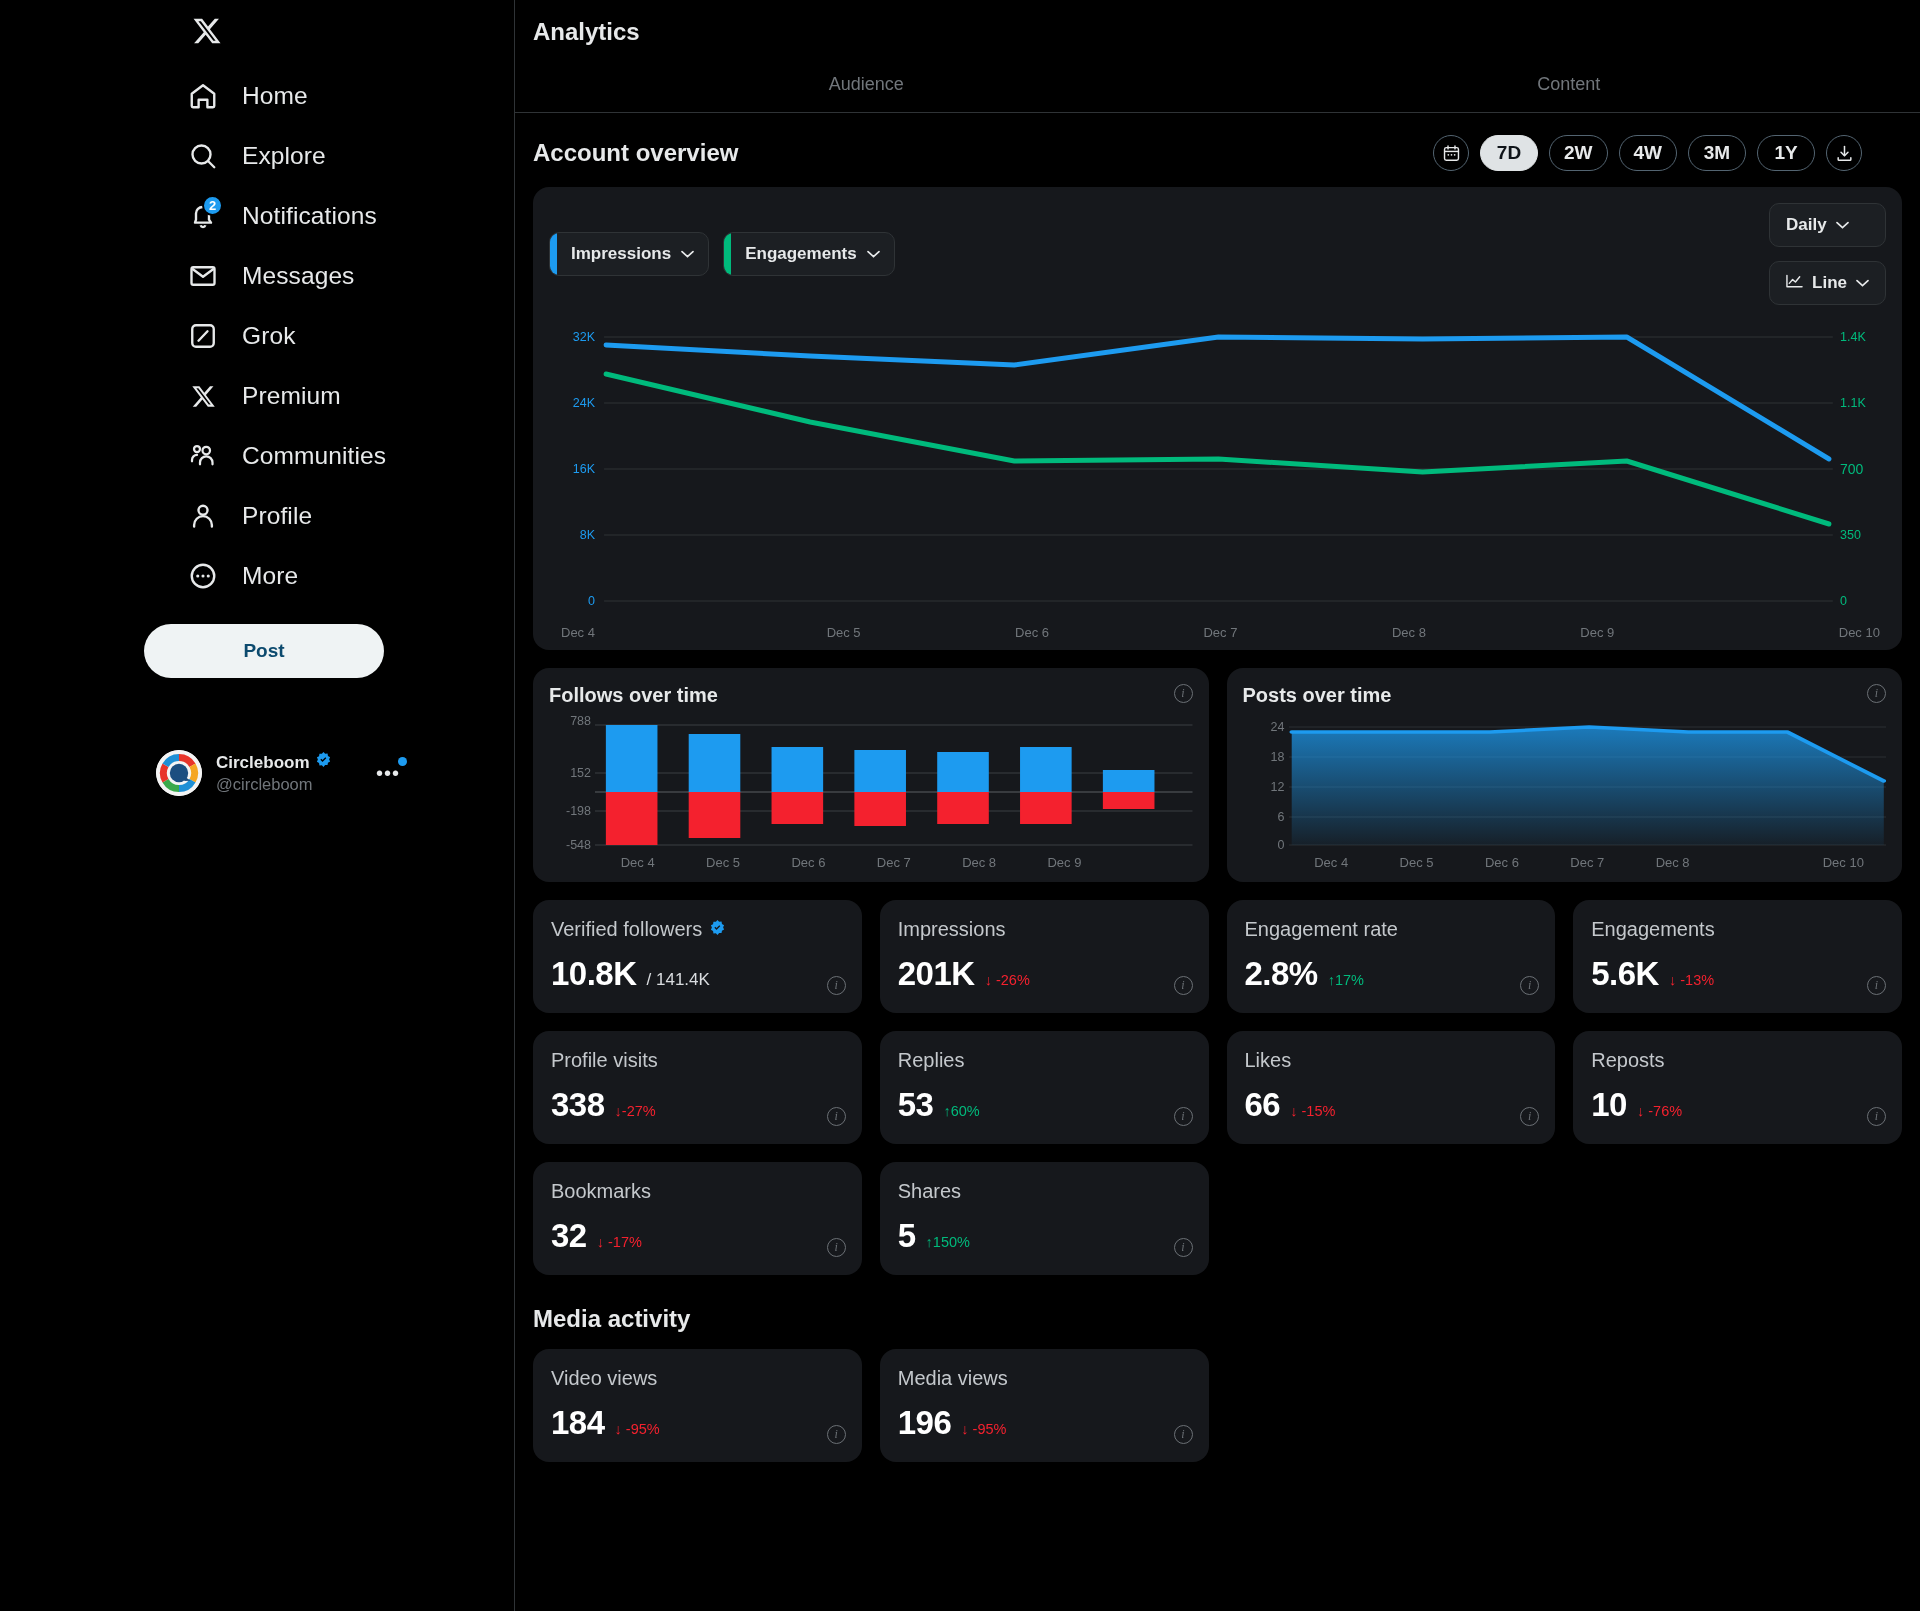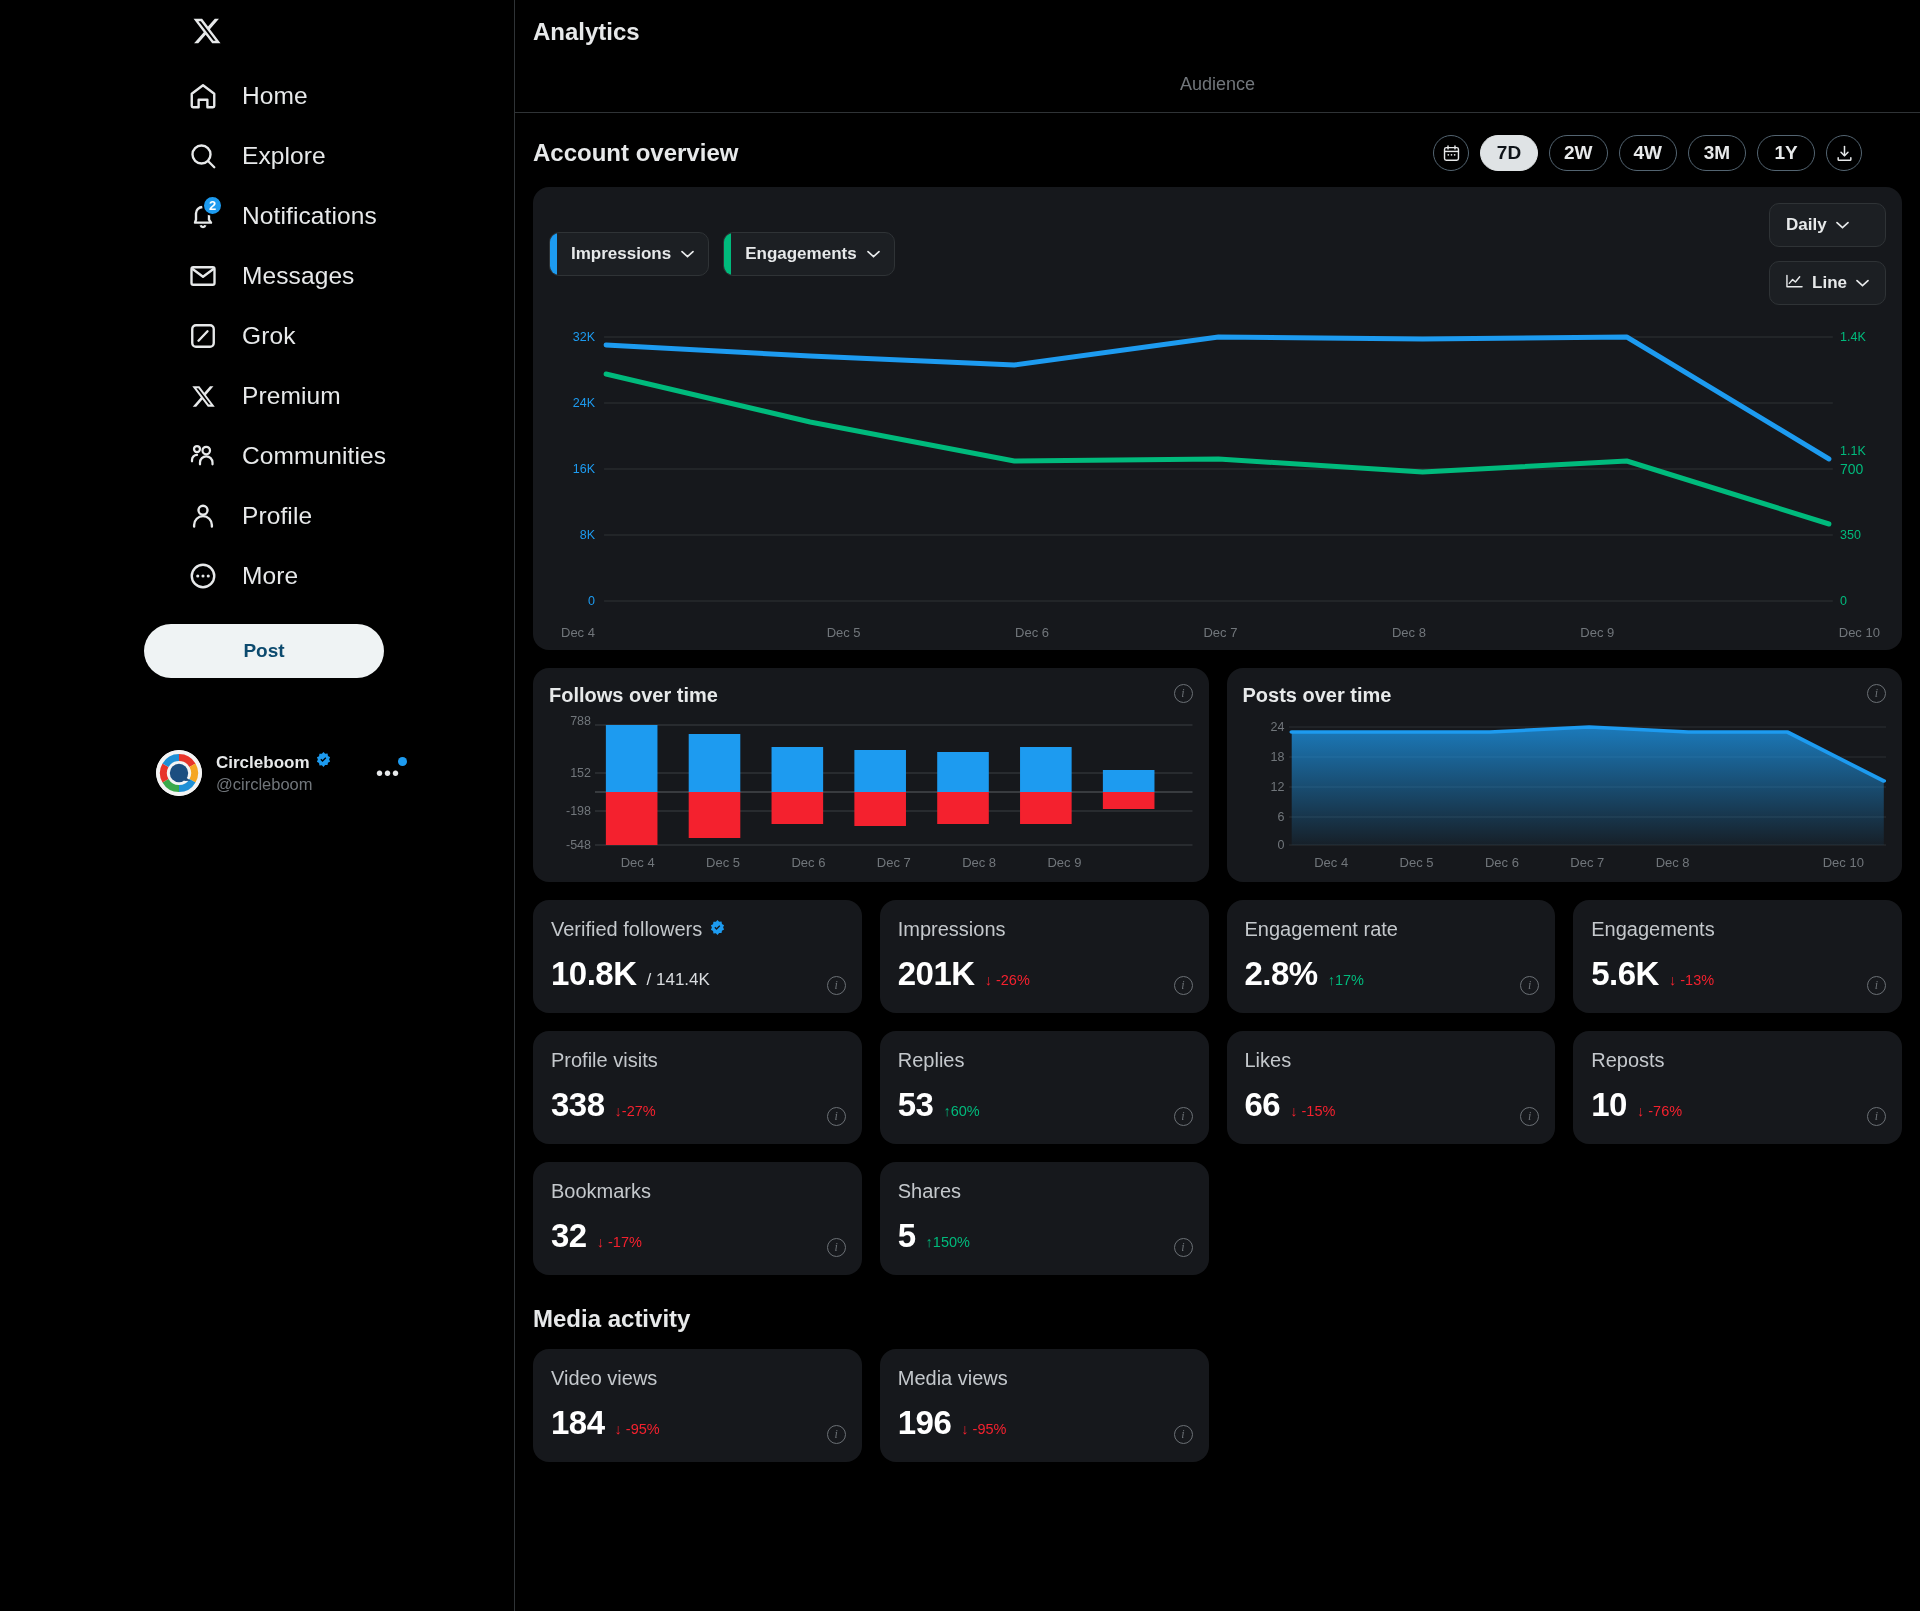--- a/index.html
+++ b/index.html
@@ -242,20 +242,21 @@
       </span>
       <span class="dots">•••<span class="bluedot"></span></span>
     </div>
   </nav>
 
   <main class="main">
     <div class="page-title">Analytics</div>
 
     <div class="tabs">
       <div class="tab">Audience</div>
+      <div class="tab">Content</div>
     </div>
 
     <div class="section-head">
       <div class="section-title">Account overview</div>
       <div class="range">
         <button class="pill circ">
           <svg width="19" height="19" viewBox="0 0 24 24" fill="none" stroke="#e7e9ea" stroke-width="1.8">
               <rect x="3.2" y="4.6" width="17.6" height="16" rx="2.2"></rect>
               <line x1="3.2" y1="9.4" x2="20.8" y2="9.4"></line>
               <line x1="7.6" y1="2.6" x2="7.6" y2="6.2" stroke-linecap="round"></line>
@@ -347,21 +348,21 @@
           <div style="position:absolute;left:0;top:0;width:54px;height:300px;">
             <span style="position:absolute;right:8px;top:18px;transform:translateY(-50%);font-size:12.5px;color:#1d9bf0;">32K</span>
             <span style="position:absolute;right:8px;top:84px;transform:translateY(-50%);font-size:12.5px;color:#1d9bf0;">24K</span>
             <span style="position:absolute;right:8px;top:150px;transform:translateY(-50%);font-size:12.5px;color:#1d9bf0;">16K</span>
             <span style="position:absolute;right:8px;top:216px;transform:translateY(-50%);font-size:12.5px;color:#1d9bf0;">8K</span>
             <span style="position:absolute;right:8px;top:282px;transform:translateY(-50%);font-size:12.5px;color:#1d9bf0;">0</span>
           </div>
 
           <div style="position:absolute;right:0;top:0;width:54px;height:300px;">
             <span style="position:absolute;left:8px;top:18px;transform:translateY(-50%);font-size:12.5px;color:#00ba7c;">1.4K</span>
-            <span style="position:absolute;left:8px;top:84px;transform:translateY(-50%);font-size:12.5px;color:#00ba7c;margin-top:48px;">1.1K</span>
+            <span style="position:absolute;left:8px;top:84px;transform:translateY(-50%);font-size:12.5px;color:#00ba7c;">1.1K</span>
             <span style="position:absolute;left:8px;top:150px;transform:translateY(-50%);font-size:14px;color:#00ba7c;">700</span>
             <span style="position:absolute;left:8px;top:216px;transform:translateY(-50%);font-size:12.5px;color:#00ba7c;">350</span>
             <span style="position:absolute;left:8px;top:282px;transform:translateY(-50%);font-size:12.5px;color:#00ba7c;">0</span>
           </div>
         </div>
         <div class="xaxis">
           <span>Dec 4</span>
           <span>Dec 5</span>
           <span>Dec 6</span>
           <span>Dec 7</span>

